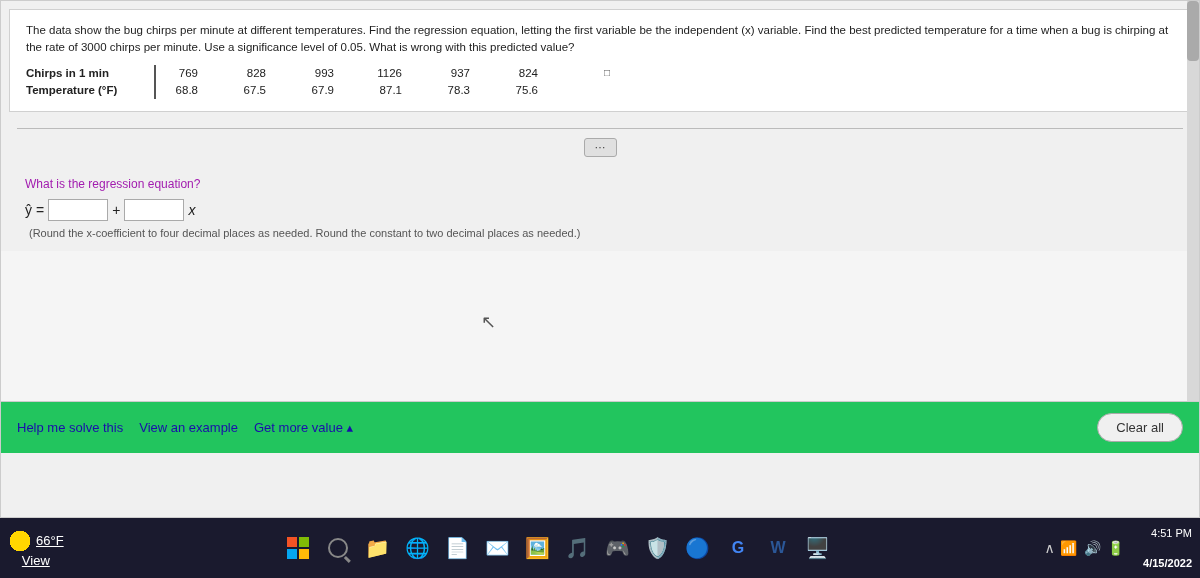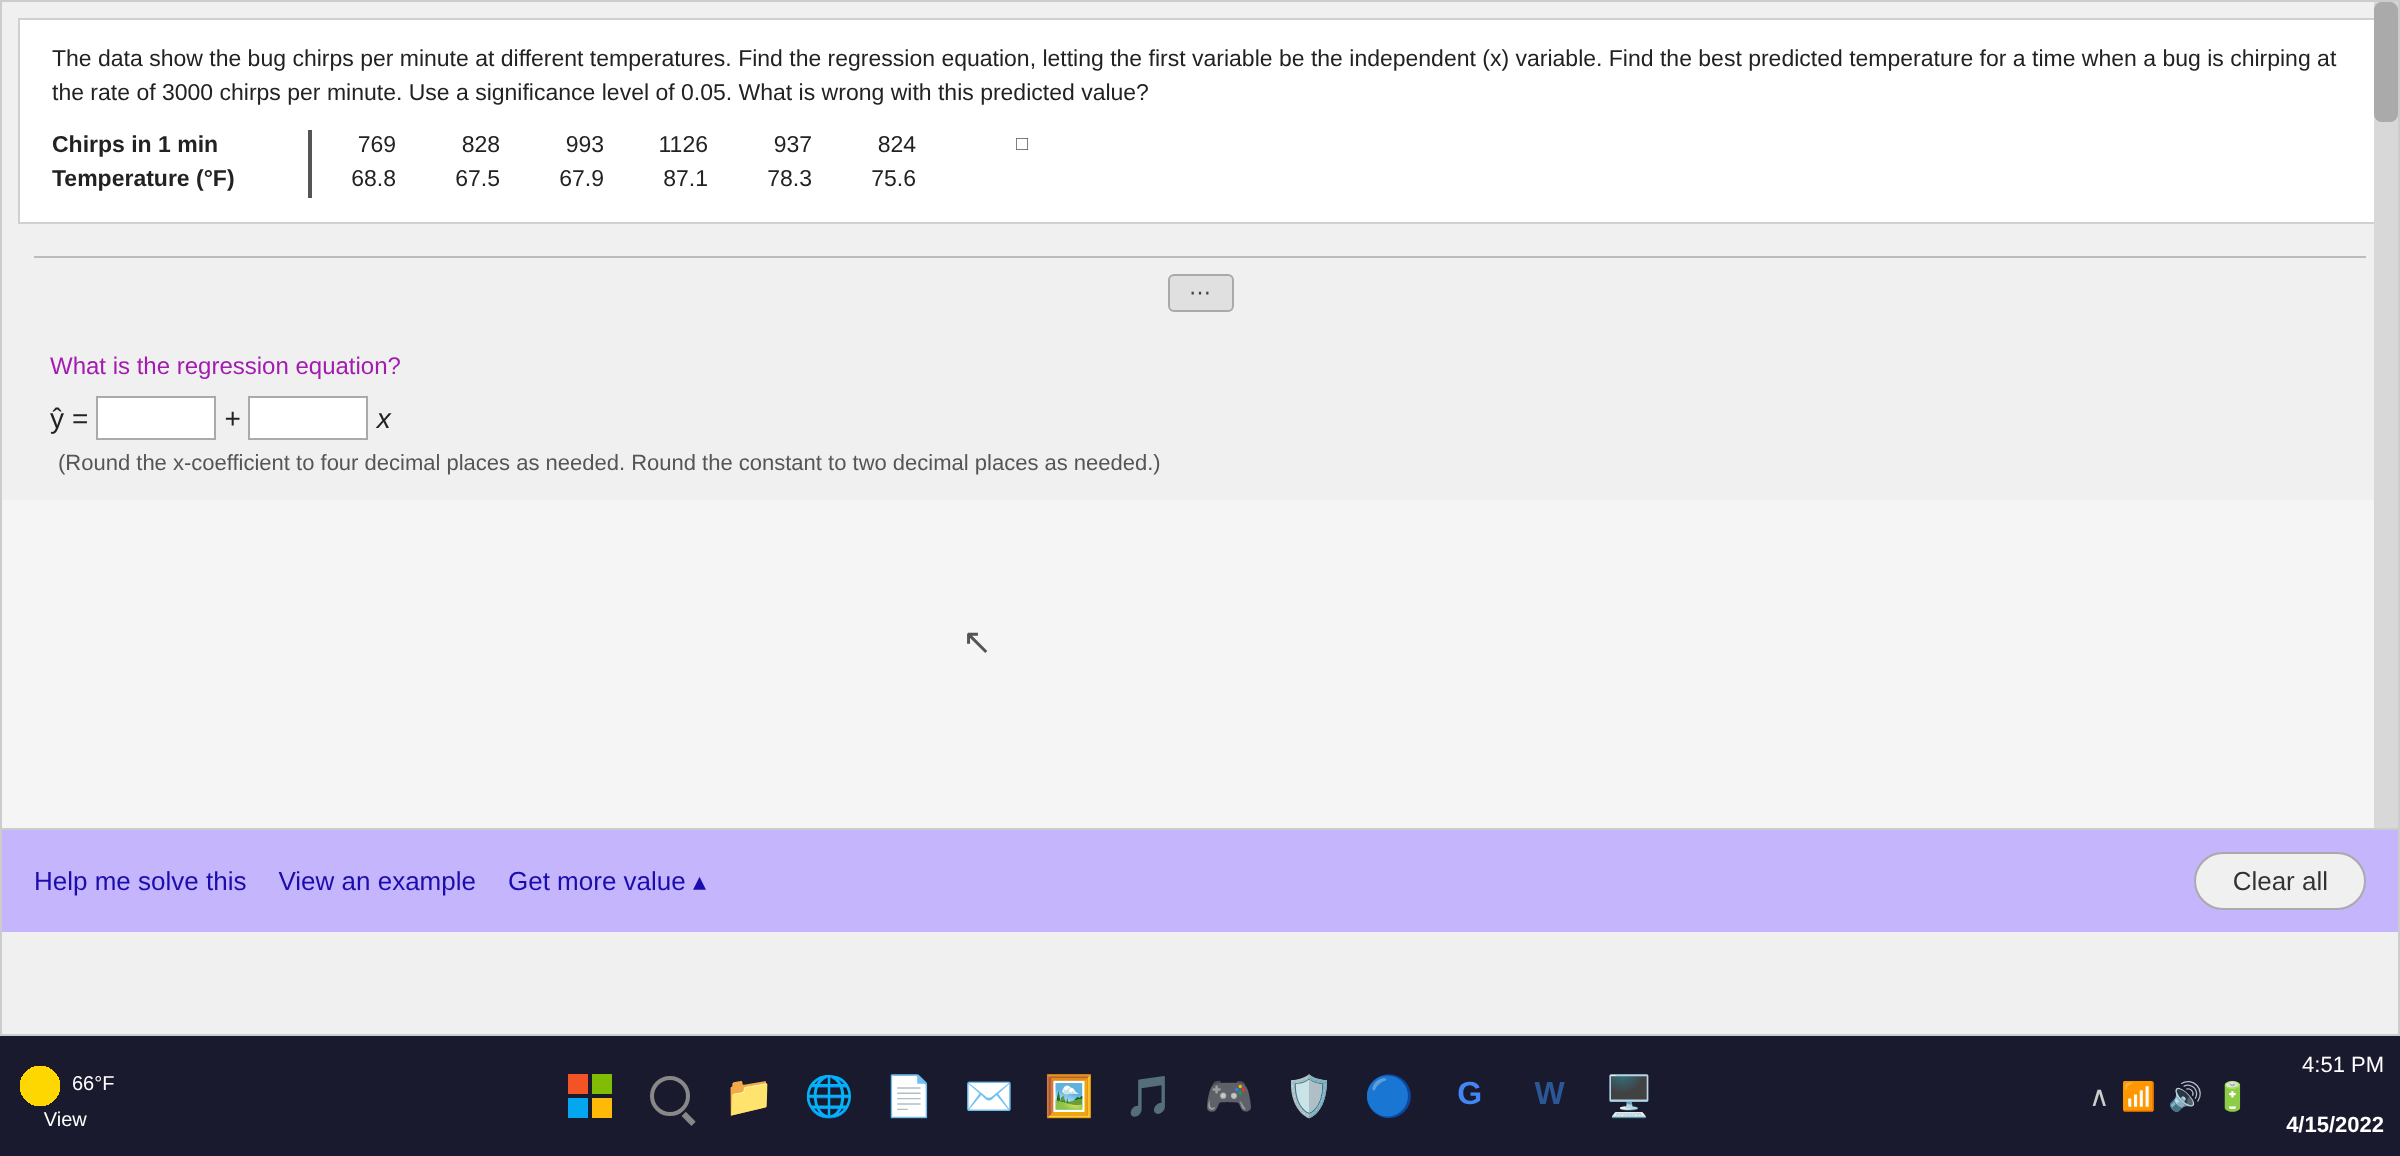--- a/index.html
+++ b/index.html
@@ -54,21 +54,21 @@
     .row-label {
       font-weight: bold;
       min-width: 130px;
       border-right: 2px solid #555;
       padding-right: 6px;
       margin-right: 6px;
     }
 
     .row-values {
       display: flex;
-      gap: 16px;
+      gap: 32px;
     }
 
     .row-values span {
       min-width: 36px;
       text-align: right;
     }
 
     .copy-icon {
       display: inline-block;
       margin-left: 4px;
@@ -146,25 +146,25 @@
       top: 60px;
       left: 480px;
       font-size: 18px;
       color: #555;
       transform: rotate(0deg);
     }
 
     
     .action-bar {
       position: absolute;
-      bottom: 51px;
+      bottom: 64px;
       left: 0;
       right: 0;
       height: 52px;
-      background: #c4b5fd;
+      background: #22c55e;
       border-top: 1px solid #ccc;
       display: flex;
       align-items: center;
       padding: 0 16px;
       gap: 16px;
     }
 
     .action-link {
       font-size: 13px;
       color: #1a0dab;
@@ -226,22 +226,23 @@
 
     .weather-icon {
       width: 24px;
       height: 24px;
       background: radial-gradient(circle, #FFD700 60%, transparent 60%);
       border-radius: 50%;
       display: inline-block;
     }
 
     .weather-text {
-      font-size: 10px;
+      font-size: 13px;
       color: #fff;
+      text-decoration: underline;
     }
 
     .taskbar-icons {
       display: flex;
       align-items: center;
       gap: 4px;
       flex: 1;
       justify-content: center;
     }
 

